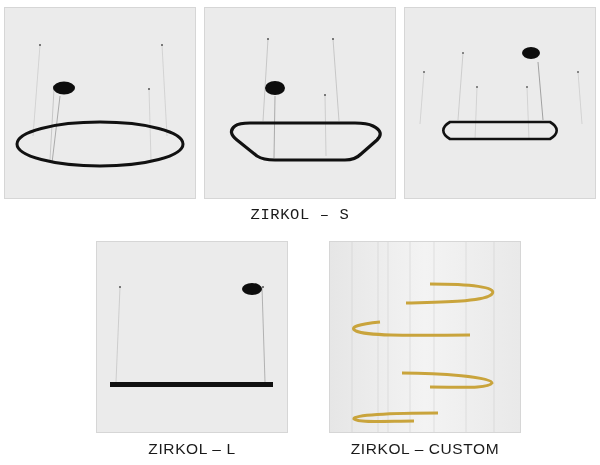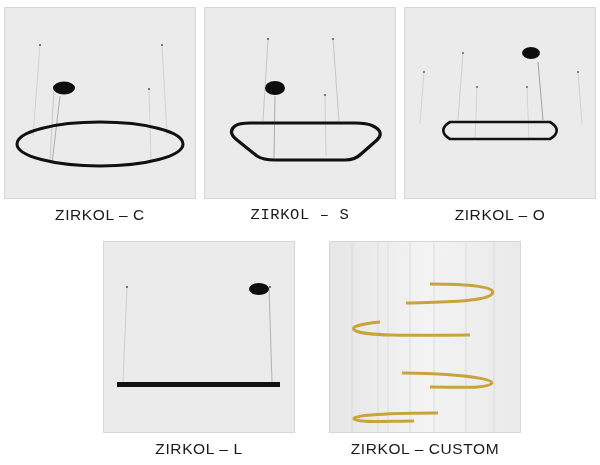--- a/index.html
+++ b/index.html
@@ -24,21 +24,20 @@
       <line x1="49" y1="81" x2="45" y2="152" stroke="#b8b8b8" stroke-width="0.7"></line>
       <line x1="144" y1="81" x2="146" y2="152" stroke="#c8c8c8" stroke-width="0.7"></line>
       <line x1="55" y1="88" x2="47" y2="155" stroke="#999" stroke-width="0.8"></line>
       <circle cx="35" cy="37" r="1" fill="#555"></circle>
       <circle cx="157" cy="37" r="1" fill="#555"></circle>
       <circle cx="144" cy="81" r="1" fill="#555"></circle>
       <ellipse cx="59" cy="80" rx="11" ry="6.5" fill="#0d0d0d"></ellipse>
       <ellipse cx="95" cy="136" rx="83" ry="22" fill="none" stroke="#111" stroke-width="3"></ellipse>
     </svg>
   </div>
-  <div class="caption">ZIRKOL – C</div>
 </div>
 
 <div class="tile" style="left:204px; top:7px;font-family:Liberation Mono, monospace;">
   <div class="panel">
     <svg viewBox="0 0 190 190">
       <line x1="63" y1="31" x2="58" y2="113" stroke="#b8b8b8" stroke-width="0.7"></line>
       <line x1="128" y1="31" x2="134" y2="113" stroke="#b8b8b8" stroke-width="0.7"></line>
       <line x1="120" y1="87" x2="121" y2="148" stroke="#c0c0c0" stroke-width="0.7"></line>
       <line x1="70" y1="88" x2="69" y2="150" stroke="#999" stroke-width="0.8"></line>
       <circle cx="63" cy="31" r="1" fill="#555"></circle>
@@ -62,24 +61,23 @@
       <line x1="133" y1="54" x2="138" y2="112" stroke="#999" stroke-width="0.9"></line>
       <circle cx="19" cy="64" r="1" fill="#666"></circle>
       <circle cx="58" cy="45" r="1" fill="#666"></circle>
       <circle cx="72" cy="79" r="1" fill="#666"></circle>
       <circle cx="122" cy="79" r="1" fill="#666"></circle>
       <circle cx="173" cy="64" r="1" fill="#666"></circle>
       <ellipse cx="126" cy="45" rx="9" ry="6" fill="#0d0d0d"></ellipse>
       <path d="M 45 114 L 145 114 A 38 15 0 0 1 145 131 L 45 131 A 38 15 0 0 1 45 114 Z" transform="translate(0,0)" fill="none" stroke="#111" stroke-width="2.6"></path>
     </svg>
   </div>
-  <div class="caption">ZIRKOL – O</div>
 </div>
 
-<div class="tile" style="left:103px; top:241px;">
+<div class="tile" style="left:96px; top:241px;">
   <div class="panel">
     <svg viewBox="0 0 190 190">
       <line x1="23" y1="45" x2="19" y2="140" stroke="#c0c0c0" stroke-width="0.7"></line>
       <line x1="165" y1="45" x2="168" y2="140" stroke="#aaa" stroke-width="0.9"></line>
       <circle cx="23" cy="45" r="1" fill="#555"></circle>
       <circle cx="166" cy="45" r="1" fill="#555"></circle>
       <ellipse cx="155" cy="47" rx="10" ry="6" fill="#0d0d0d"></ellipse>
       <rect x="13" y="140" width="163" height="5" fill="#111"></rect>
     </svg>
   </div>

